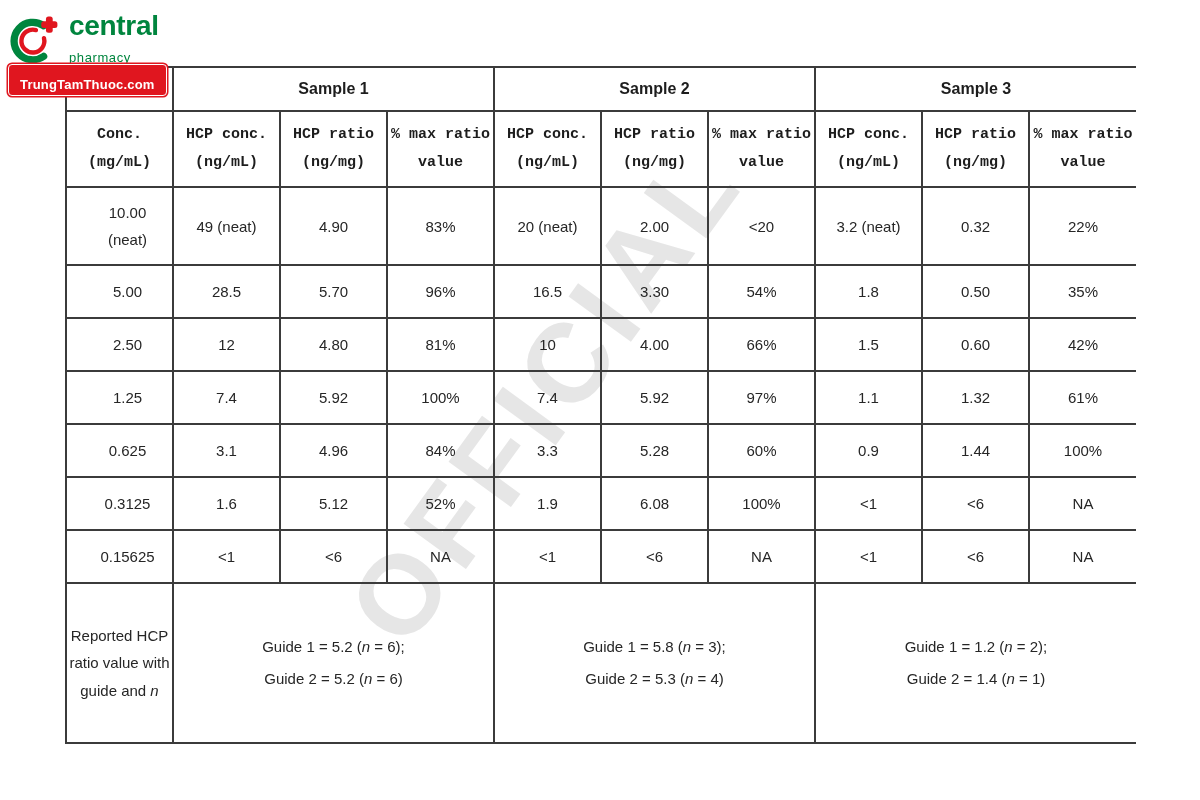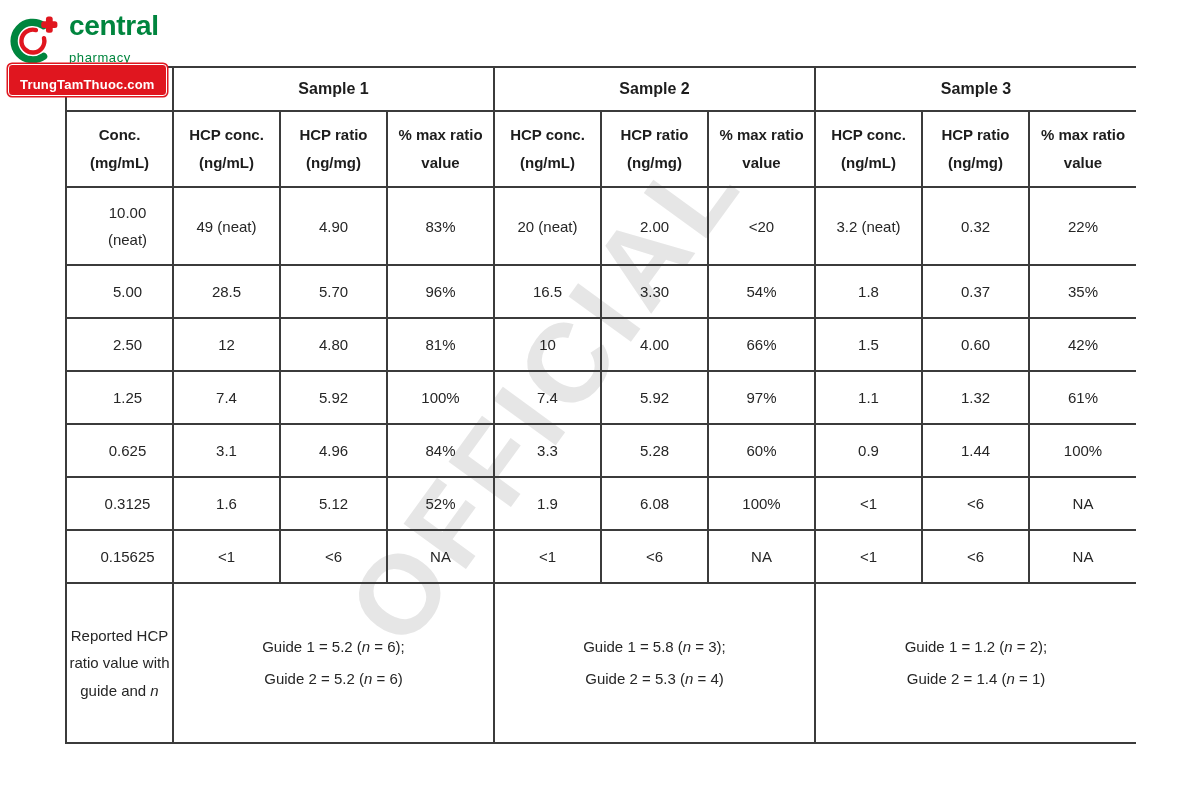--- a/index.html
+++ b/index.html
@@ -48,21 +48,21 @@
   table.main col { width:107px; }
   table.main th, table.main td {
     border:2px solid #3b3b3b;
     text-align:center; vertical-align:middle;
     padding:0; font-size:15px;
     background:transparent;
   }
   table.main tr > *:last-child { border-right:none; }
   tr.h1 th { height:42px; font-size:16px; font-weight:700; color:#1d1d1d; }
   tr.h2 th { height:74px; font-weight:700; color:#1d1d1d; }
-  tr.h2 .line { line-height:28px; }
+  tr.h2 .line { line-height:28px;font-family:Liberation Mono, monospace; }
   tr.r-first td { height:76px; }
   tr.r td { height:51px; }
   .cline { line-height:27px;padding-left:16px; }
   tr.frow td { height:158px; }
   td.flabel {
     text-align:left; vertical-align:top;
     padding:13px 8px 0 12px; line-height:27.5px; font-size:15px;
   }
   td.guide { vertical-align:bottom; padding-bottom:14px; }
   td.guide .gline { line-height:32px; }
@@ -173,21 +173,21 @@
         <td>
           <div class="cline">5.00</div>
         </td>
         <td>28.5</td>
         <td>5.70</td>
         <td>96%</td>
         <td>16.5</td>
         <td>3.30</td>
         <td>54%</td>
         <td>1.8</td>
-        <td>0.37</td>
+        <td>0.50</td>
         <td>35%</td>
       </tr>
       <tr class="r">
         <td>
           <div class="cline">2.50</div>
         </td>
         <td>12</td>
         <td>4.80</td>
         <td>81%</td>
         <td>10</td>

